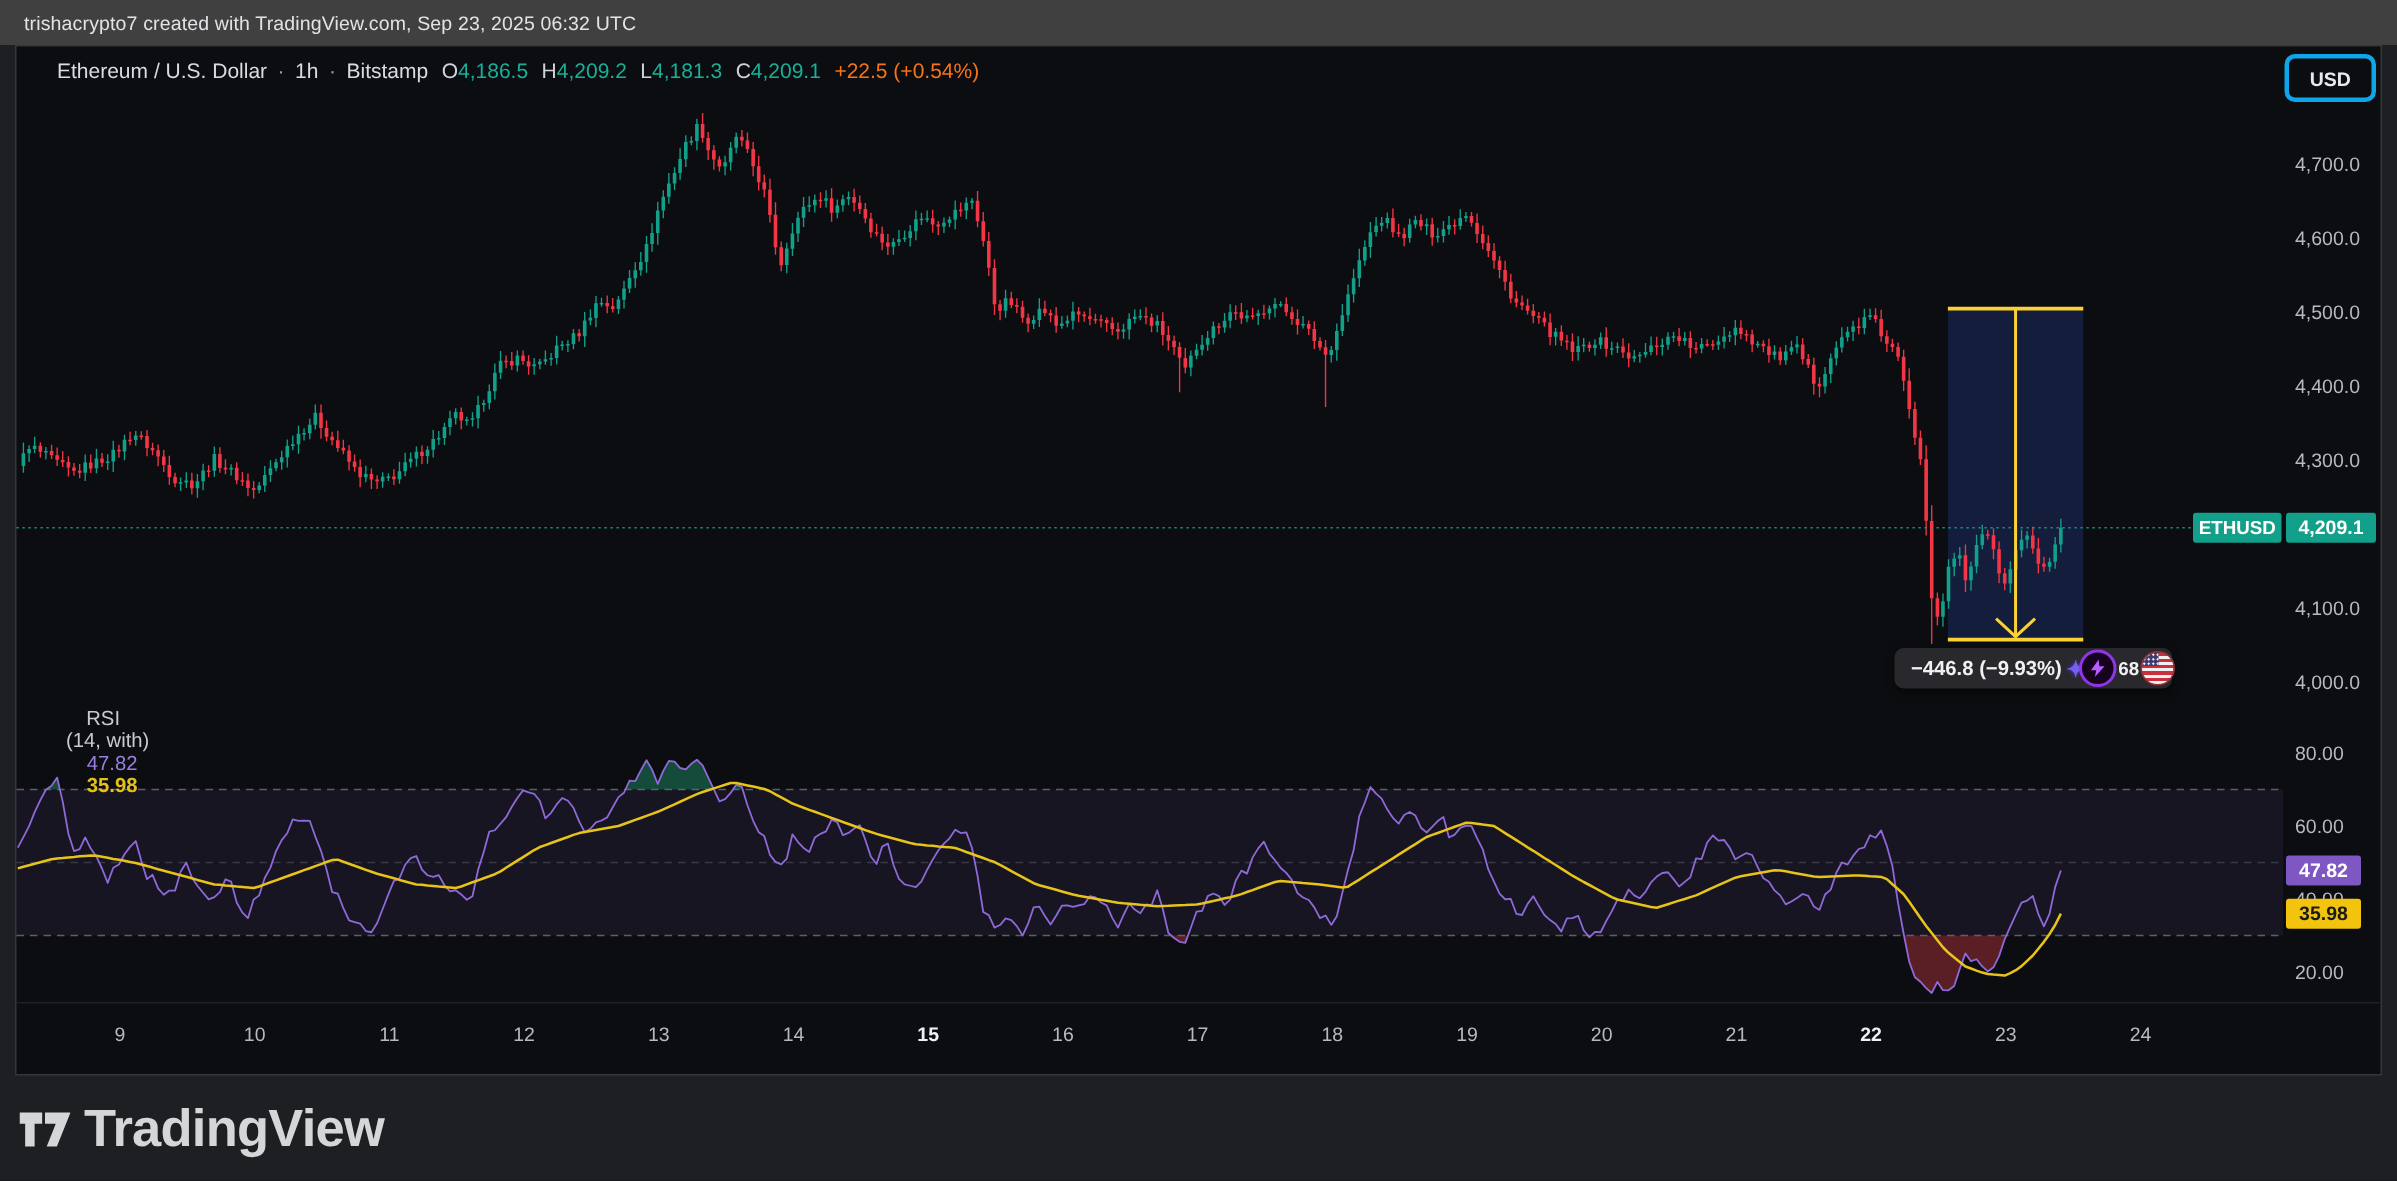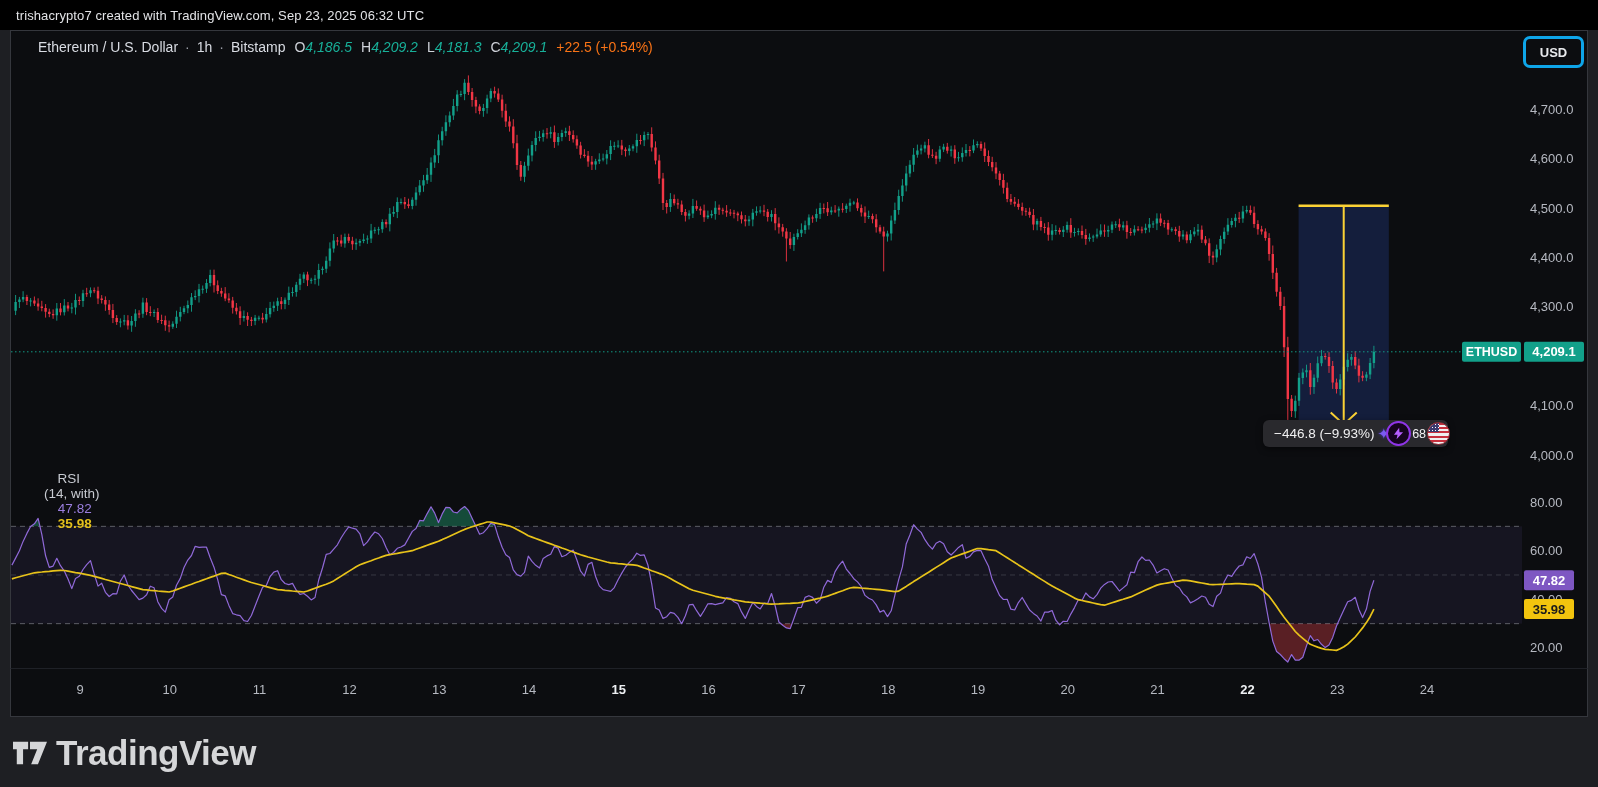--- a/index.html
+++ b/index.html
@@ -1,37 +1,37 @@
 <!DOCTYPE html>
 <html><head>
 <meta charset="utf-8">
 <style>
   html,body{margin:0;padding:0;background:#1e1f23;}
   #page{position:relative;width:1598px;height:787px;background:#1e1f23;overflow:hidden;
         font-family:"Liberation Sans",sans-serif;-webkit-font-smoothing:antialiased;}
   #chart-svg{position:absolute;left:0;top:0;z-index:1;}
   .ov{position:absolute;z-index:2;}
-  #topbar{left:0;top:0;width:1598px;height:30px;background:#000000;display:flex;align-items:center;}
+  #topbar{left:0;top:0;width:1598px;height:30px;background:#404040;display:flex;align-items:center;}
   #topbar span{margin-left:16px;font-size:13px;color:#e2e3e6;letter-spacing:.1px;}
   #hdr{left:38px;top:38px;height:18px;display:flex;align-items:center;font-size:14px;color:#d9dce3;white-space:nowrap;}
   #hdr .sep{margin:0 7px;color:#9a9da6;}
   #hdr .pair{margin-left:9px;}
   #hdr .pair .k{color:#cfd2d9;}
-  #hdr .pair .v{color:#18b099;font-style:italic;}
+  #hdr .pair .v{color:#18b099;}
   #hdr .chg{margin-left:9px;color:#f97316;}
   #usd-btn{left:1523px;top:36px;width:55px;height:26px;border:3px solid #0ea5e9;border-radius:7px;
            background:transparent;color:#e8e9ec;font-size:13px;font-weight:700;
            display:flex;align-items:center;justify-content:center;cursor:pointer;}
   #rsi-hdr{left:38px;top:471px;height:16px;display:flex;align-items:center;font-size:13.5px;color:#c7cad1;white-space:nowrap;flex-direction:column;}
   #rsi-hdr .p{margin-left:6px;}
   #rsi-hdr .pv{margin-left:12px;color:#9b7fe0;}
   #rsi-hdr .yv{margin-left:12px;color:#e3c01c;font-weight:700;}
-  #tooltip{left:1263px;top:420px;height:27px;background:#29292d;border-radius:6px;
+  #tooltip{left:1263px;top:432px;height:27px;background:#29292d;border-radius:6px;
            box-shadow:0 2px 6px rgba(0,0,0,.5);display:flex;align-items:center;padding:0 8px 0 11px;
-           font-size:13.5px;font-weight:400;color:#f1f1f2;white-space:nowrap;}
+           font-size:13.5px;font-weight:700;color:#f1f1f2;white-space:nowrap;}
   #tooltip .spark{color:#7a5cf0;font-size:15px;margin-left:3px;margin-right:-4px;text-shadow:0 0 3px #4a3cd0;}
   #tooltip .bolt{width:21px;height:21px;border-radius:50%;border:2px solid #8f35e8;background:#16041f;
                  display:flex;align-items:center;justify-content:center;flex:0 0 auto;}
   #tooltip .cnt{margin-left:1px;font-size:12.5px;text-align:center;}
   .flag{position:relative;width:21px;height:21px;border-radius:50%;margin-left:1px;margin-right:-10px;
         border:1.5px solid #97303a;overflow:hidden;flex:0 0 auto;
         background:repeating-linear-gradient(180deg,#c8303d 0 2.1px,#efefef 2.1px 4.2px);}
   .flag .canton{position:absolute;left:0;top:0;width:11px;height:9px;background:#3c3b6e;
         background-image:radial-gradient(#fff 0.7px,transparent 0.8px);background-size:3px 3px;}
   #footer{left:13px;top:738px;height:30px;display:flex;align-items:center;gap:9px;}

